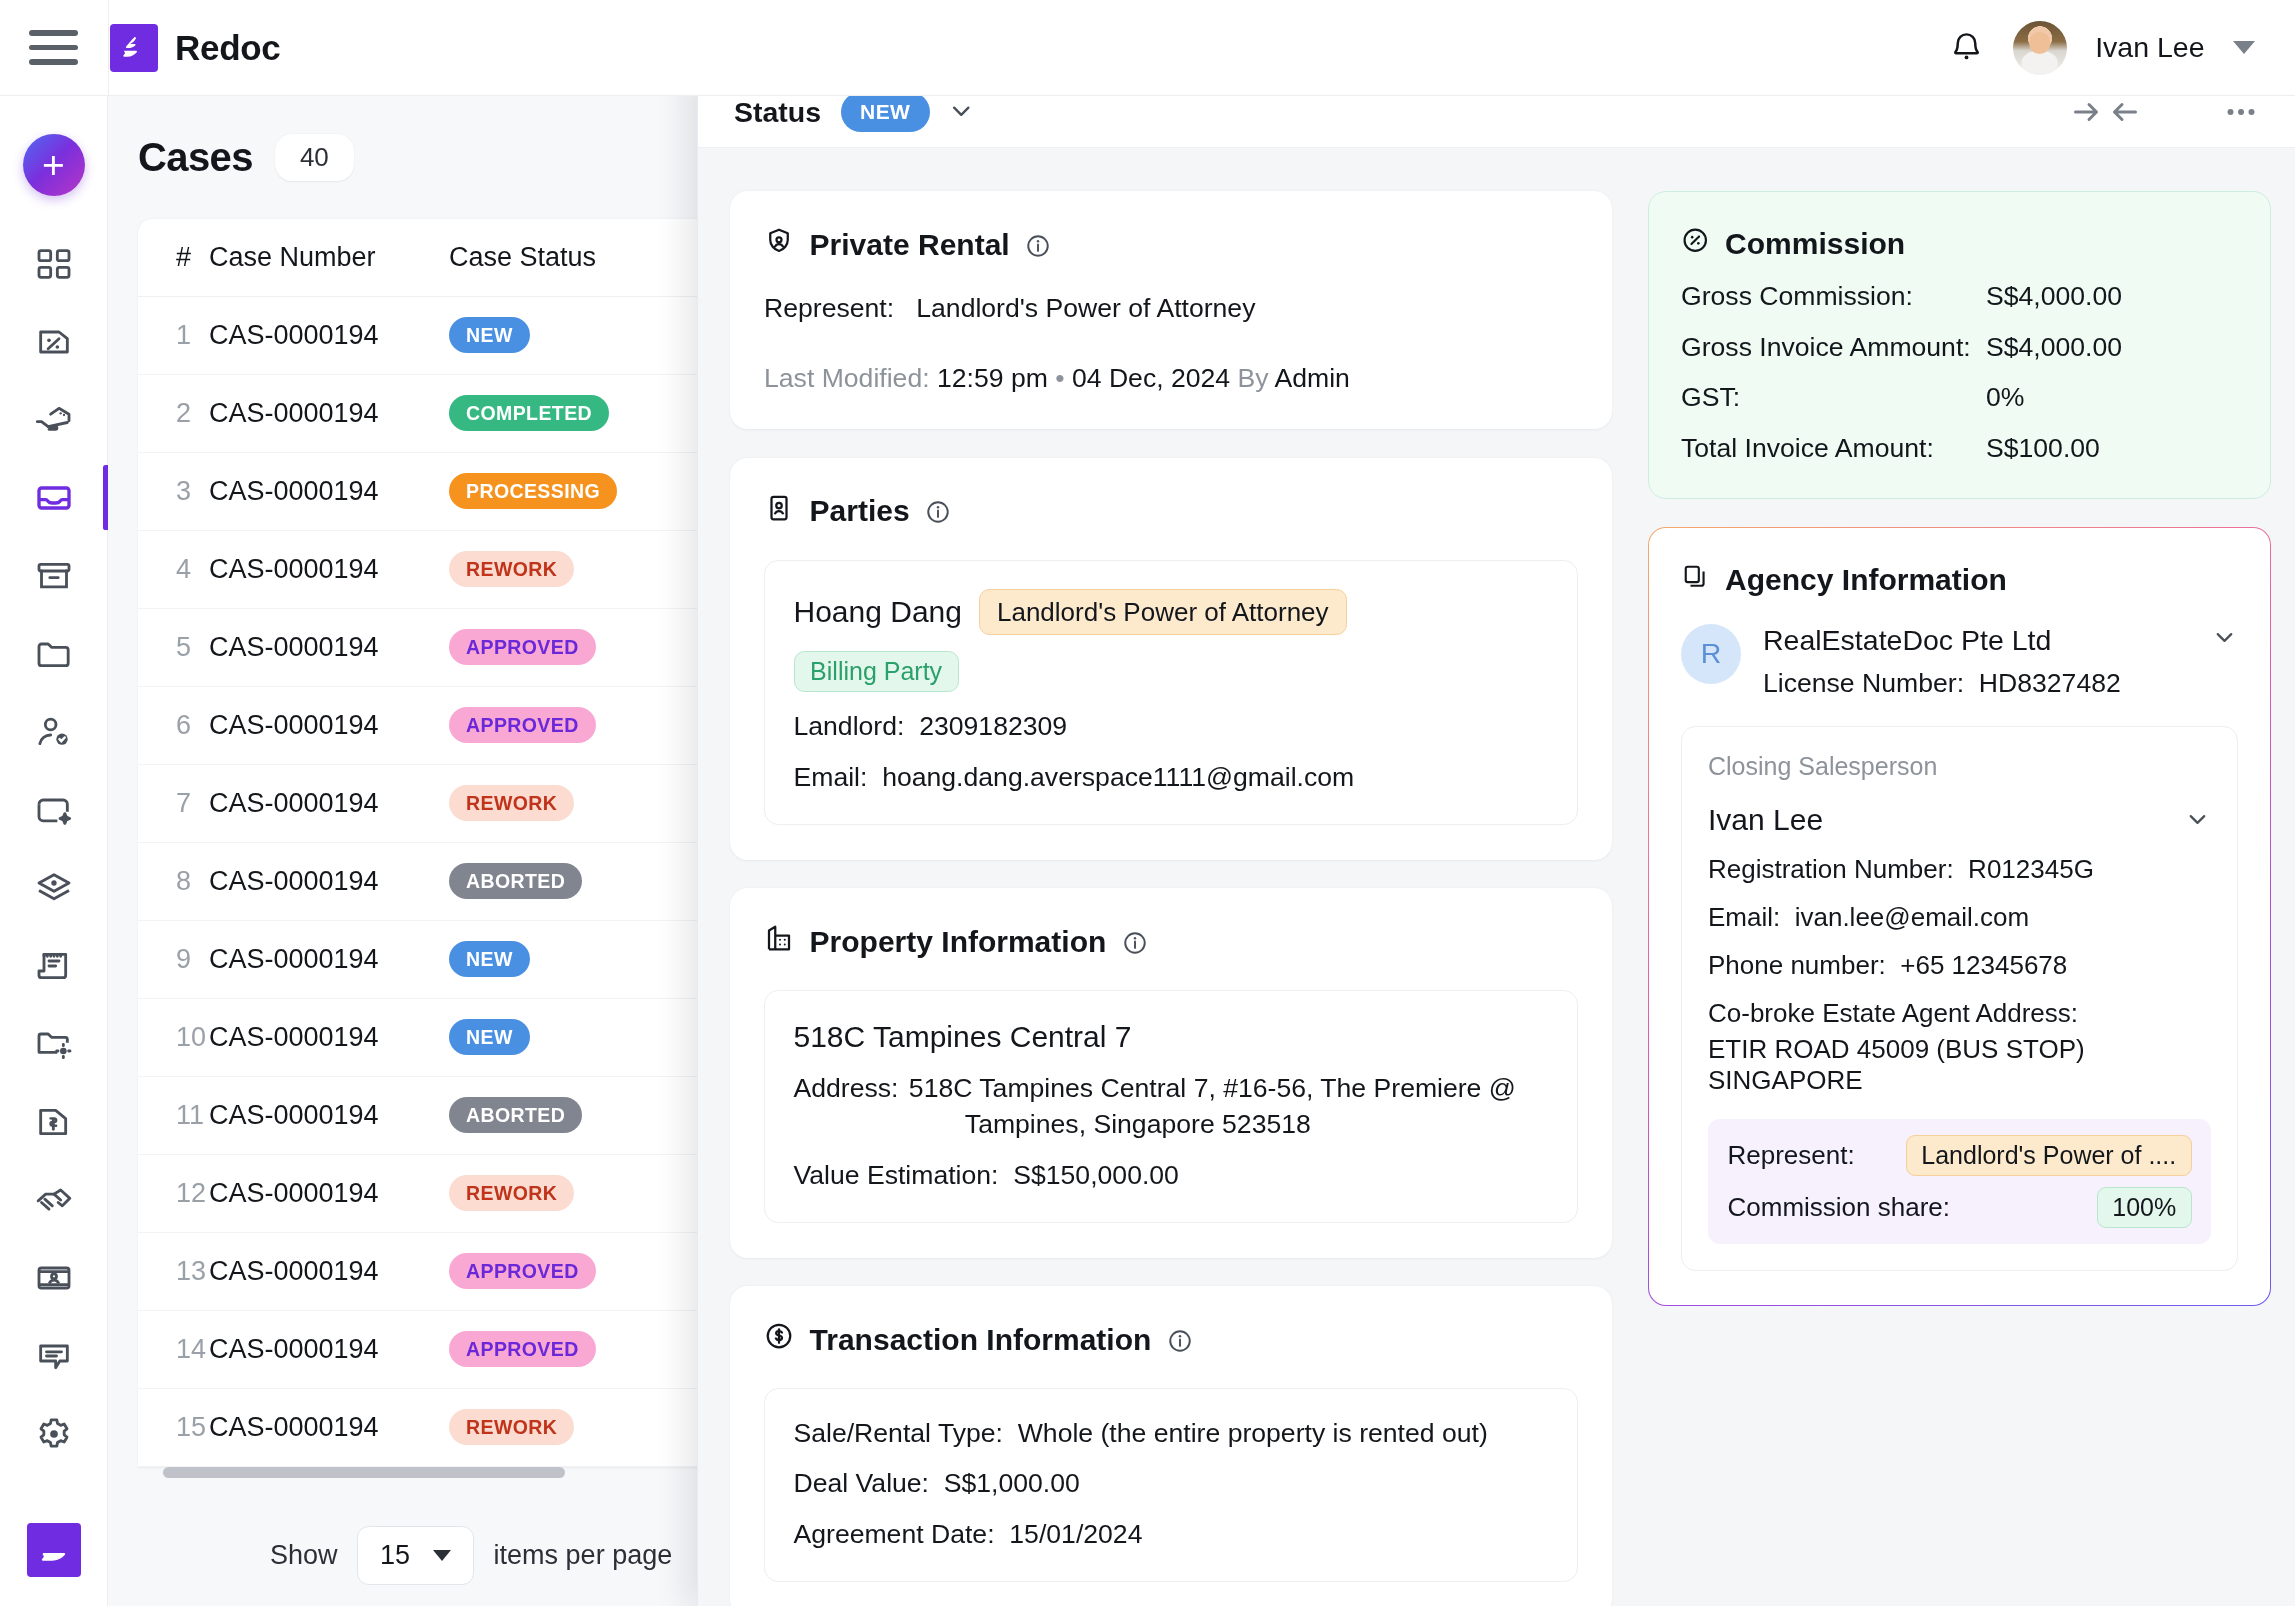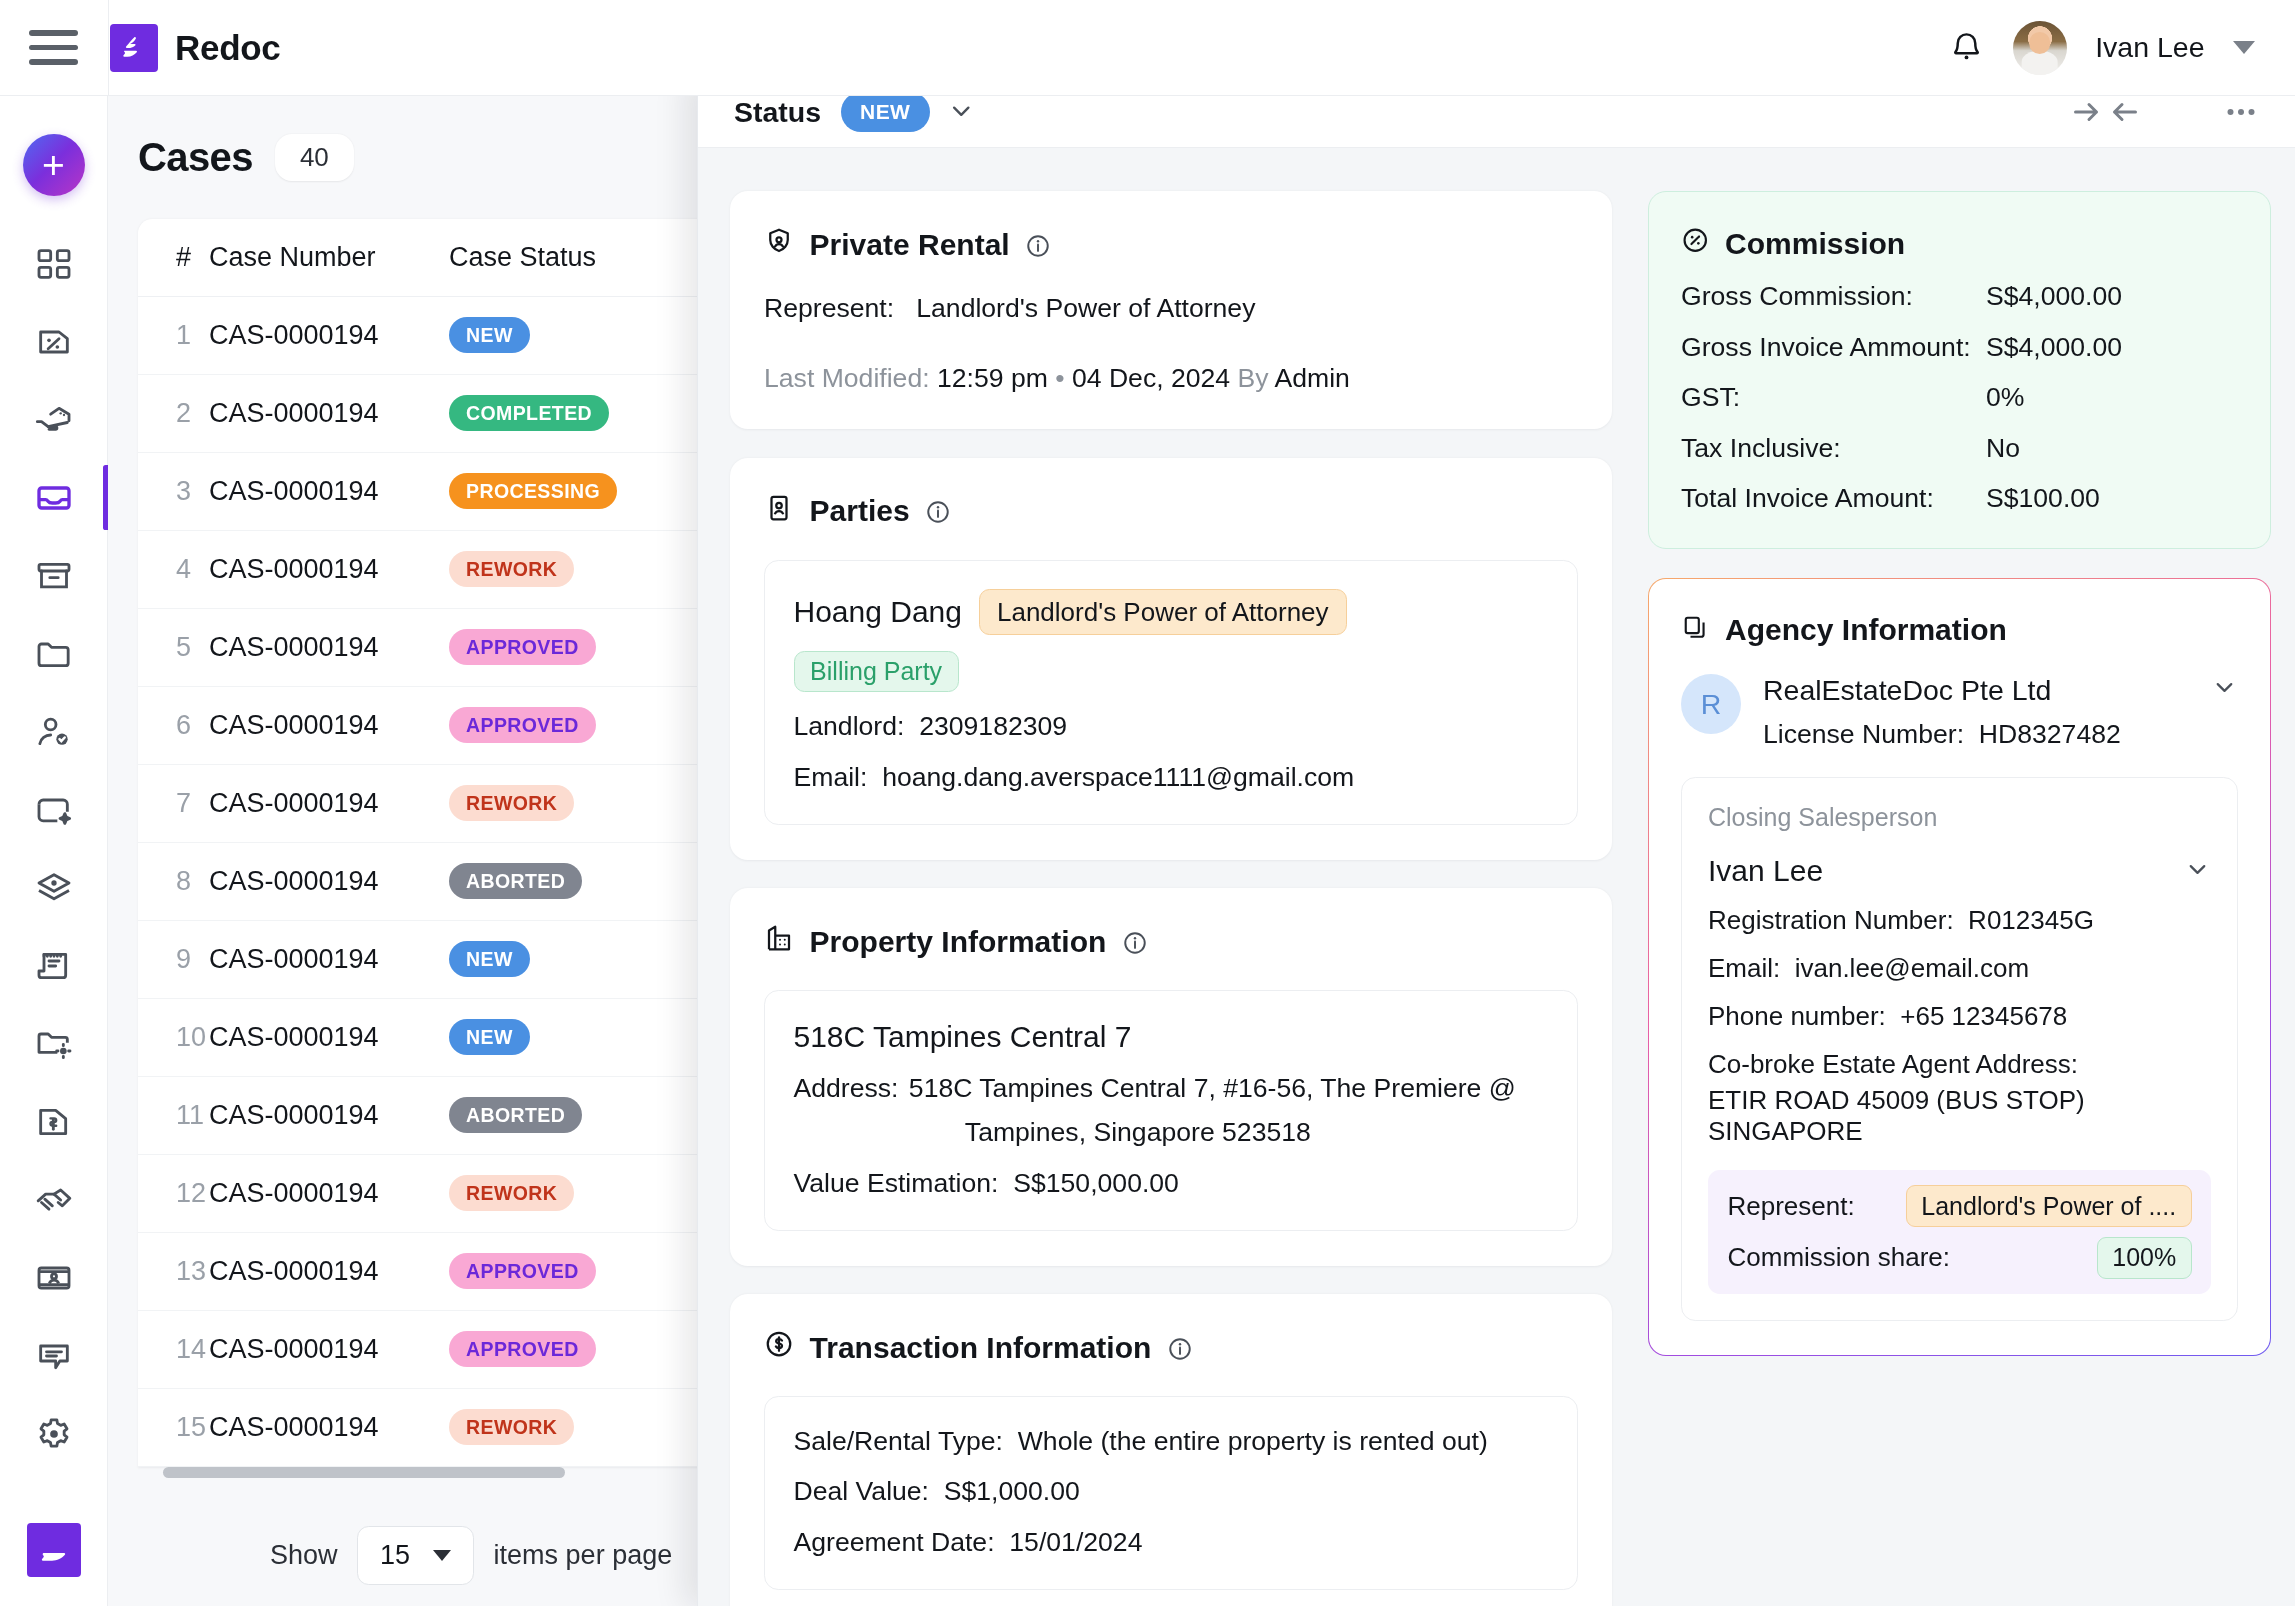--- a/index.html
+++ b/index.html
@@ -600,21 +600,21 @@
                   <circle cx="12" cy="7.6" r="1.1" fill="#4a5059" stroke="none"></circle>
                 </svg>
             </span>
           </div>
           <div class="inner-box" style="margin-top:30px;">
             <div style="font-size:30px;color:#13161b;">518C Tampines Central 7</div>
             <div class="row-line" style="display:flex;">
               <span class="nowrap">Address:</span>
               <span style="margin-left:10.4px;">
                 <span>518C Tampines Central 7, #16-56, The Premiere @</span><br>
-                <span style="display:inline-block;margin-top:13px;margin-left:56px;">Tampines, Singapore 523518</span>
+                <span style="display:inline-block;margin-top:5px;margin-left:56px;">Tampines, Singapore 523518</span>
               </span>
             </div>
             <div class="row-line">
               <span>Value Estimation:</span>
               &nbsp;<span>S$150,000.00</span>
             </div>
           </div>
         </div>
 
         <div class="card">
@@ -671,24 +671,20 @@
                 <div class="ck">Gross Commission:</div>
                 <div class="cv">S$4,000.00</div>
               </div>
               <div class="crow">
                 <div class="ck">Gross Invoice Ammount:</div>
                 <div class="cv">S$4,000.00</div>
               </div>
               <div class="crow">
                 <div class="ck">GST:</div>
                 <div class="cv">0%</div>
-              </div>
-              <div class="crow">
-                <div class="ck">Tax Inclusive:</div>
-                <div class="cv">No</div>
               </div>
               <div class="crow">
                 <div class="ck">Total Invoice Amount:</div>
                 <div class="cv">S$100.00</div>
               </div>
             </div>
         </div>
 
         <div class="card-agency">
           <div class="card-title">

